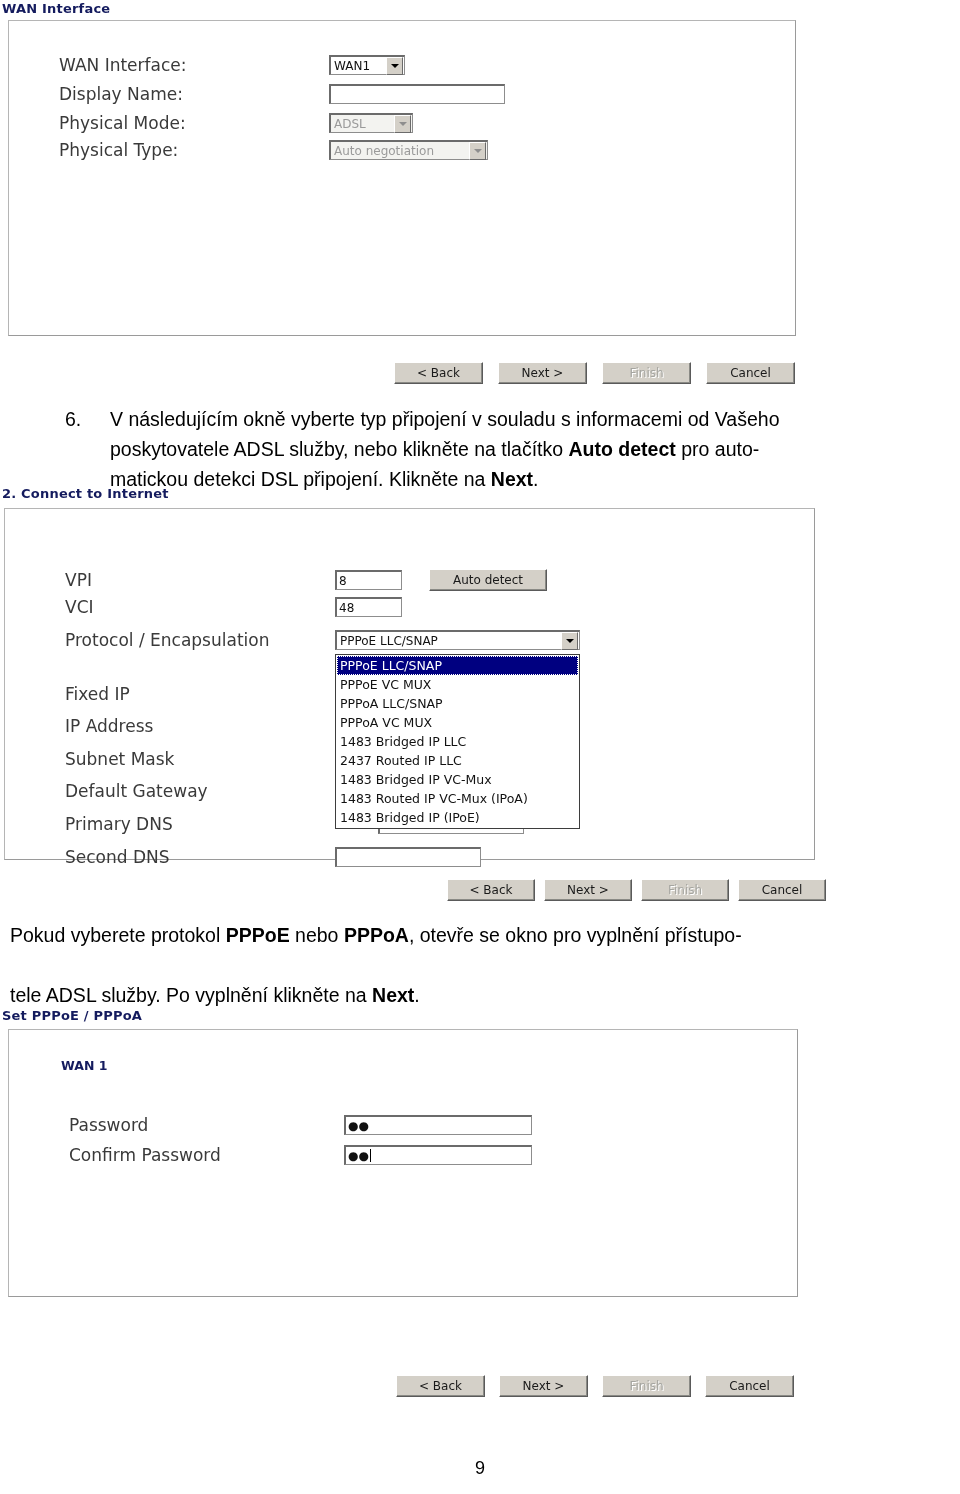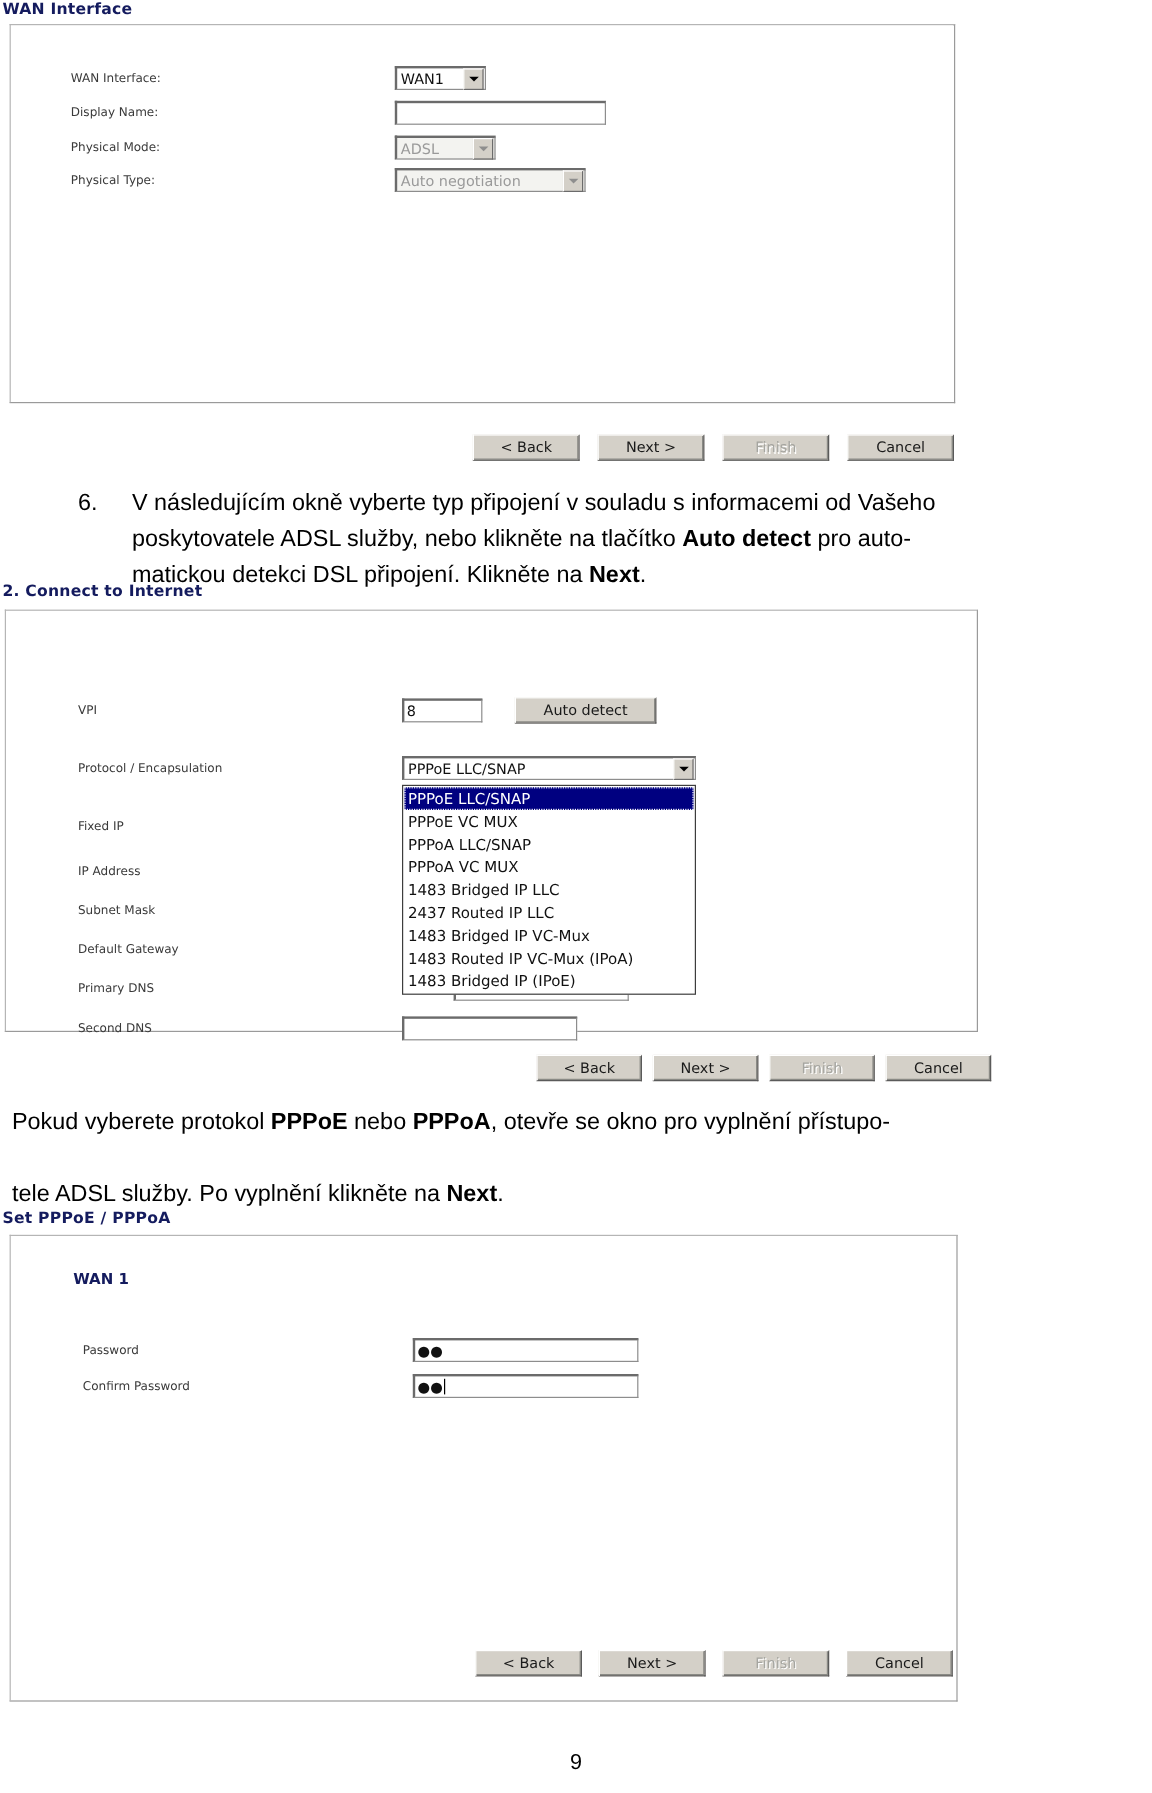--- a/index.html
+++ b/index.html
@@ -37,21 +37,21 @@
     box-sizing: border-box;
     position: relative;
   }
   .frow {
     display: flex;
     align-items: center;
     height: 28px;
   }
   .flabel {
     font-family: "DejaVu Sans", sans-serif;
-    font-size: 10px;
+    font-size: 17px;
     color: #3a3a3a;
     white-space: nowrap;
   }
 
   
   .tinput {
     box-sizing: border-box;
     border: 1px solid #8d8d8d;
     border-top: 2px solid #6b6b6b;
     border-left: 2px solid #6b6b6b;
@@ -252,26 +252,30 @@
   <span>poskytovatele ADSL služby, nebo klikněte na tlačítko </span><b>Auto detect</b><span> pro auto-</span><br>
   <span>matickou detekci DSL připojení. Klikněte na </span><b>Next</b><span>.</span>
 </div>
 
 <div class="shot" style="left:0px; top:486px; width:820px; height:430px;">
 
   <div class="shot-title" style="position:absolute; left:2px; top:0px;">2. Connect to Internet</div>
 
   <div class="panel" style="position:absolute; left:4px; top:22px; width:811px; height:352px;">
 
-    <div style="position:absolute; left:60px; top:72px; display:flex; align-items:center;">
+    <div style="position:absolute; left:60px; top:60px; display:flex; align-items:center;">
       <div class="flabel" style="width:270px;">VPI</div>
       <div class="tinput" style="width:67px;">8</div>
       <div class="btn" style="width:118px; margin-left:27px;">Auto detect</div>
     </div>
 
+    <div style="position:absolute; left:60px; top:88px; display:flex; align-items:center;">
+      <div class="flabel" style="width:270px;">VCI</div>
+      <div class="tinput" style="width:67px;">48</div>
+    </div>
 
     <div style="position:absolute; left:60px; top:121px; display:flex; align-items:center;">
       <div class="flabel" style="width:270px;">Protocol / Encapsulation</div>
       <div class="sel" style="width:245px;">
         <span>PPPoE LLC/SNAP</span>
         <span class="sel-arrow">
             <i></i>
           </span>
       </div>
     </div>
@@ -324,21 +328,21 @@
 <div class="para" style="left:10px; top:920px; width:945px;">
   <span>Pokud vyberete protokol </span><b>PPPoE</b><span> nebo </span><b>PPPoA</b><span>, otevře se okno pro vyplnění přístupo-</span><br>
   <br>
   <span>tele ADSL služby. Po vyplnění klikněte na </span><b>Next</b><span>.</span>
 </div>
 
 <div class="shot" style="left:0px; top:1008px; width:800px; height:400px;">
 
   <div class="shot-title" style="position:absolute; left:2px; top:0px;">Set PPPoE / PPPoA</div>
 
-  <div class="panel" style="position:absolute; left:8px; top:21px; width:790px; height:389px;">
+  <div class="panel" style="position:absolute; left:8px; top:21px; width:790px; height:268px;">
 
     <div class="wan1-head" style="left:52px; top:28px;">WAN 1</div>
 
 
     <div style="position:absolute; left:60px; top:85px; display:flex; align-items:center;">
       <div class="flabel" style="width:275px;">Password</div>
       <div class="tinput" style="width:188px;">●●</div>
     </div>
 
     <div style="position:absolute; left:60px; top:115px; display:flex; align-items:center;">

